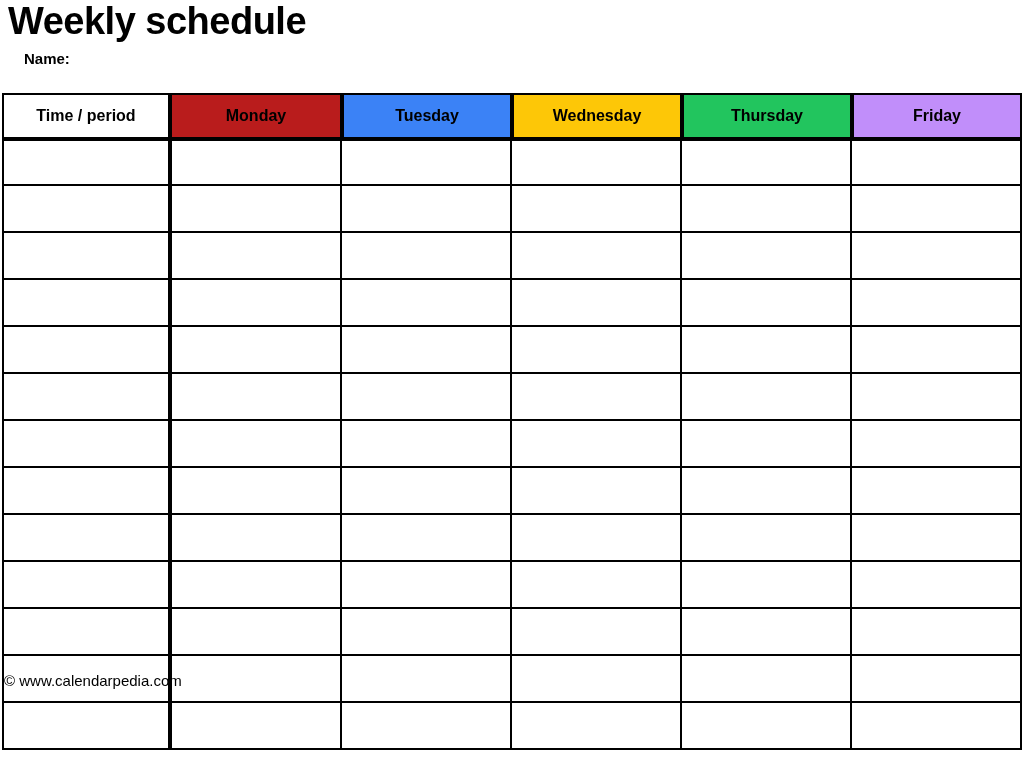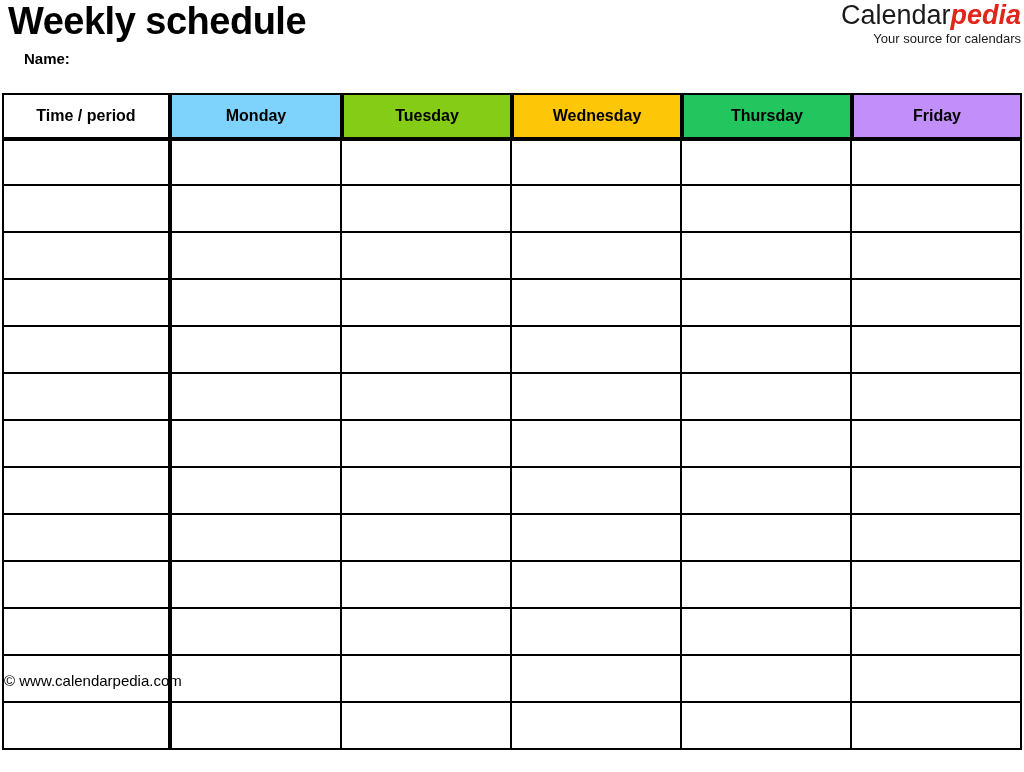--- a/index.html
+++ b/index.html
@@ -161,43 +161,37 @@
 <body>
 
 <div class="page">
 
   <div class="doc-header">
 
     <div class="doc-title">Weekly schedule</div>
 
     <div class="name-label">Name:</div>
 
-    <div class="brand">
-      <div class="brand-wordmark">
-        <span class="brand-part-1">Calendar</span><span class="brand-part-2">pedia</span>
-      </div>
-      <div class="brand-tagline">Your source for calendars</div>
-    </div>
 
   </div>
 
   <table class="schedule">
     <colgroup>
       <col class="col-time">
       <col class="col-day">
       <col class="col-day">
       <col class="col-day">
       <col class="col-day">
       <col class="col-day">
     </colgroup>
     <thead>
       <tr id="header-row">
           <th class="th-time" style="background: rgb(255, 255, 255);">Time / period</th>
-          <th class="th-day th-mon" style="background: #7dd3fc;">Monday</th>
-          <th class="th-day" style="background: #84cc16;">Tuesday</th>
+          <th class="th-day th-mon" style="background: #b91c1c;">Monday</th>
+          <th class="th-day" style="background: #3b82f6;">Tuesday</th>
           <th class="th-day" style="background: rgb(253, 199, 7);">Wednesday</th>
           <th class="th-day" style="background: #22c55e;">Thursday</th>
           <th class="th-day" style="background: rgb(193, 142, 250);">Friday</th>
         </tr>
     </thead>
     <tbody id="schedule-body">
         <tr>
           <td class="cell-time"></td>
           <td class="cell-day"></td>
           <td class="cell-day"></td>

